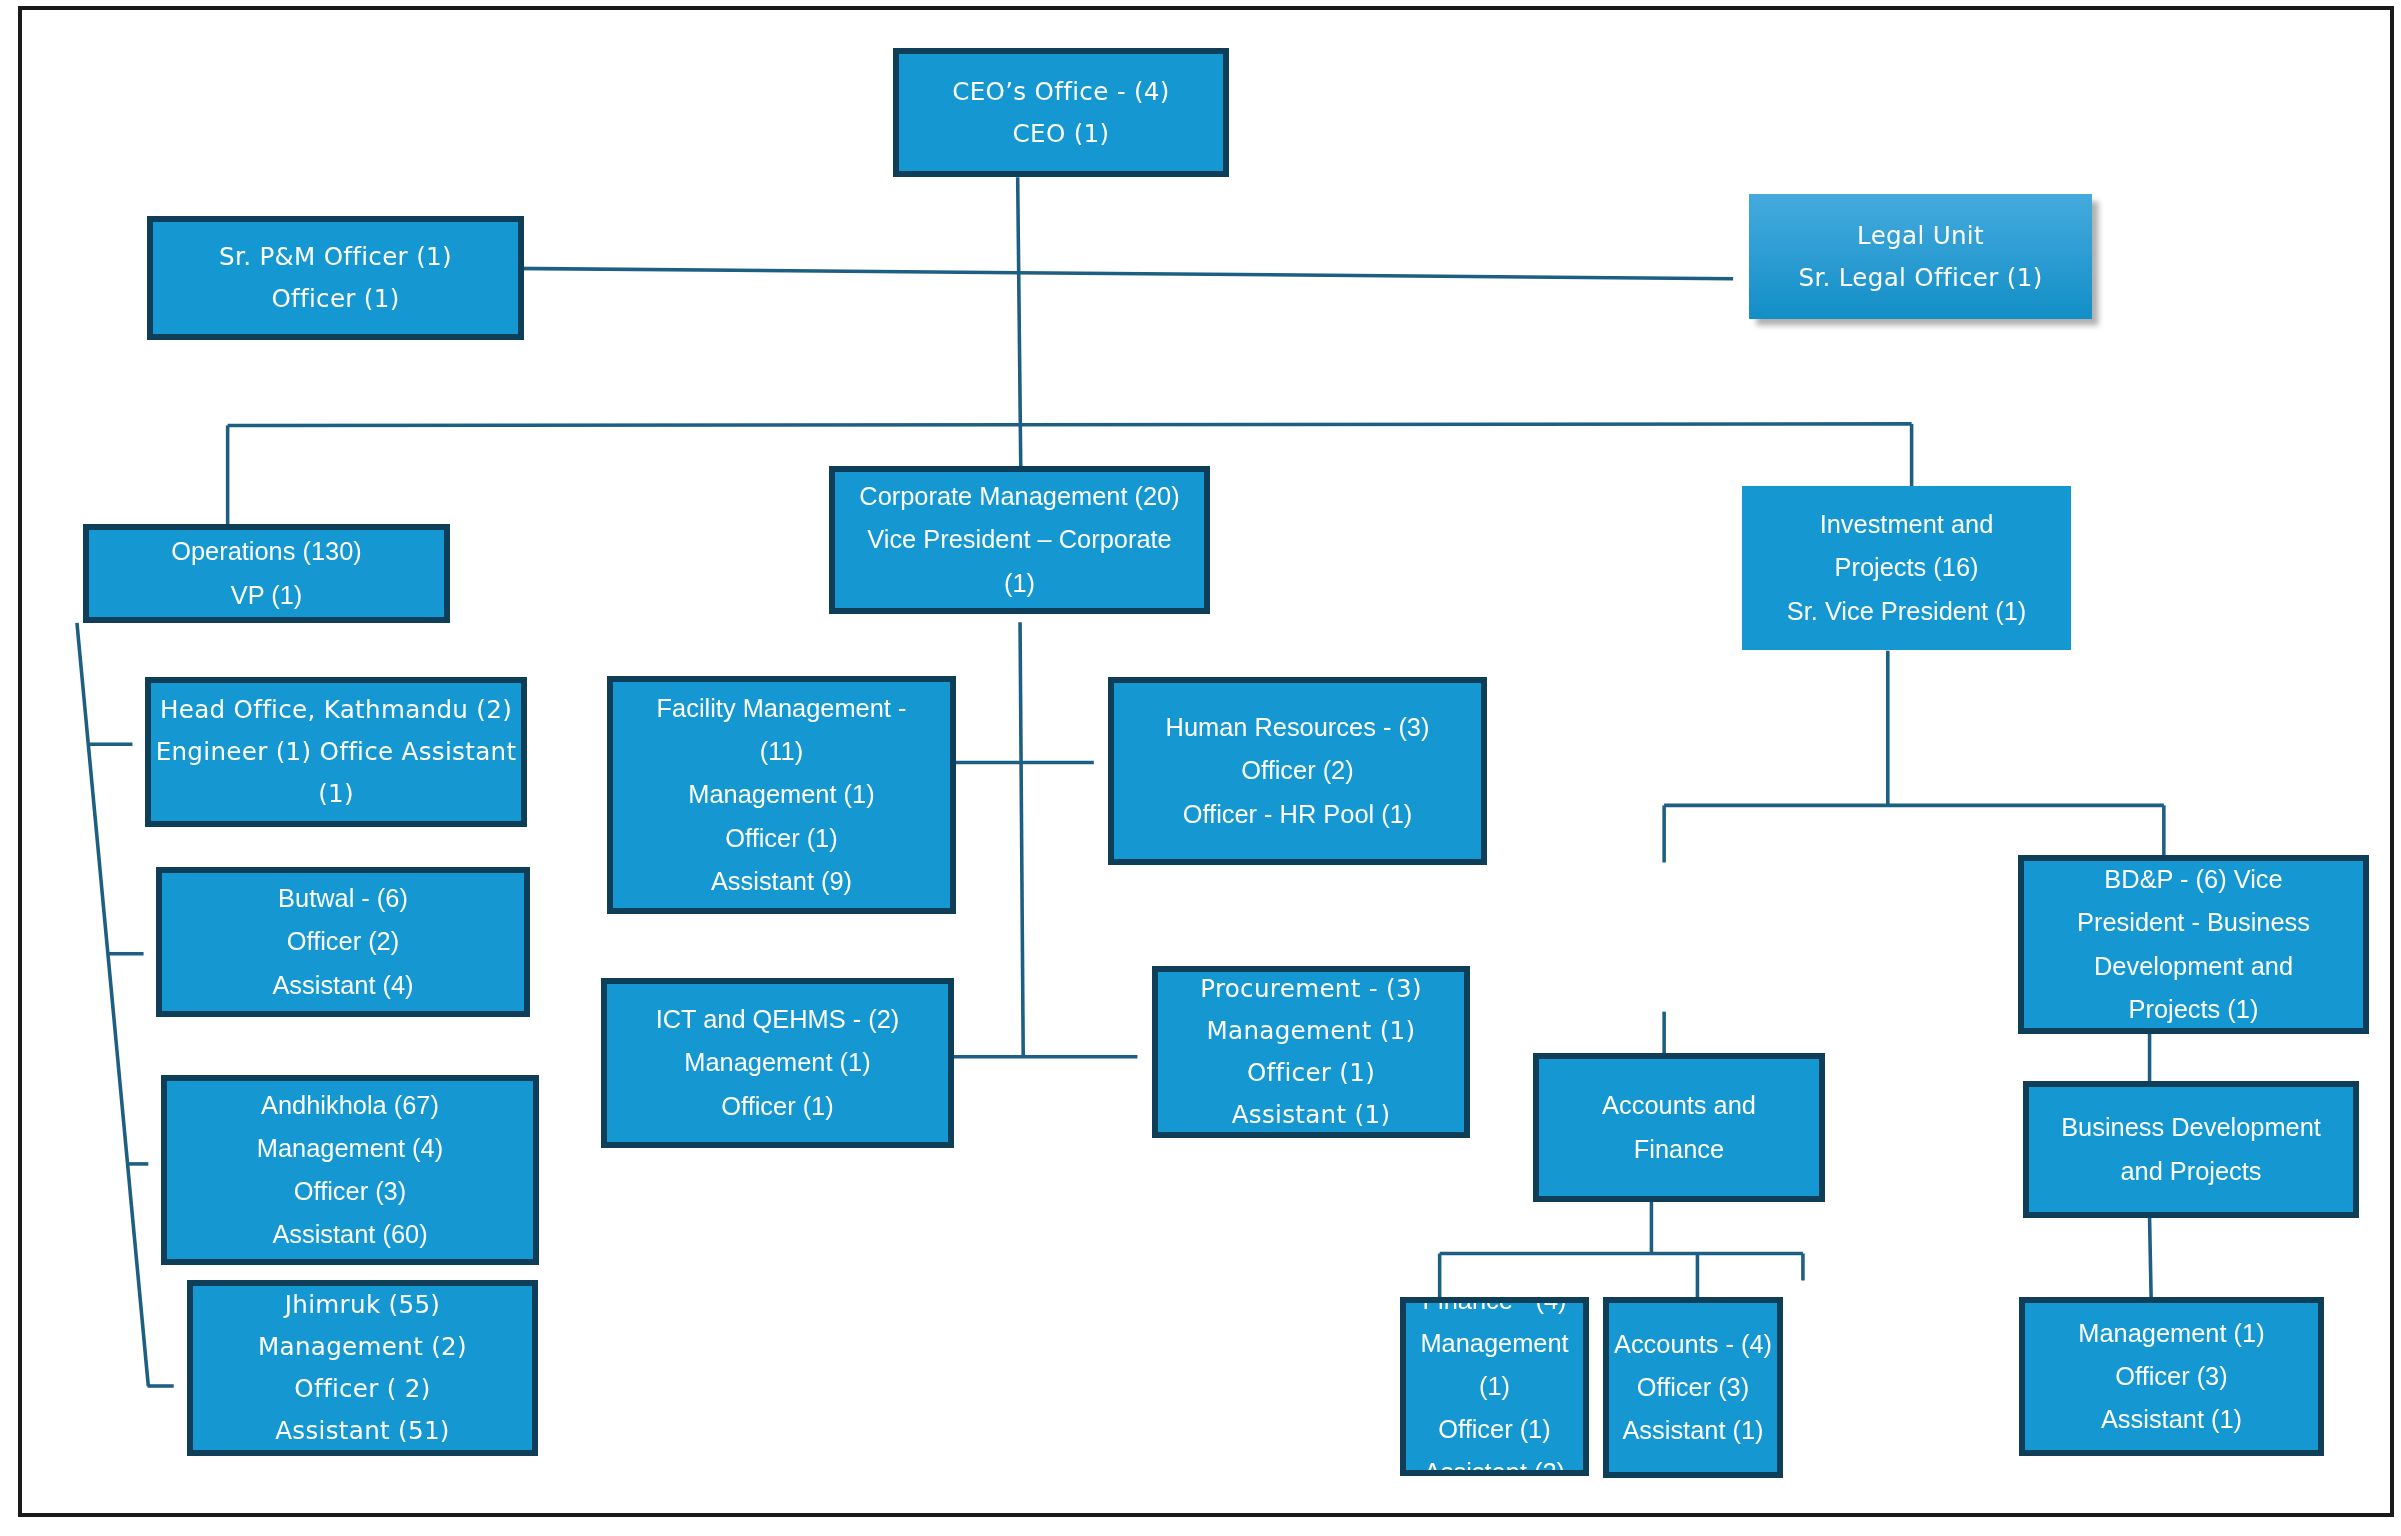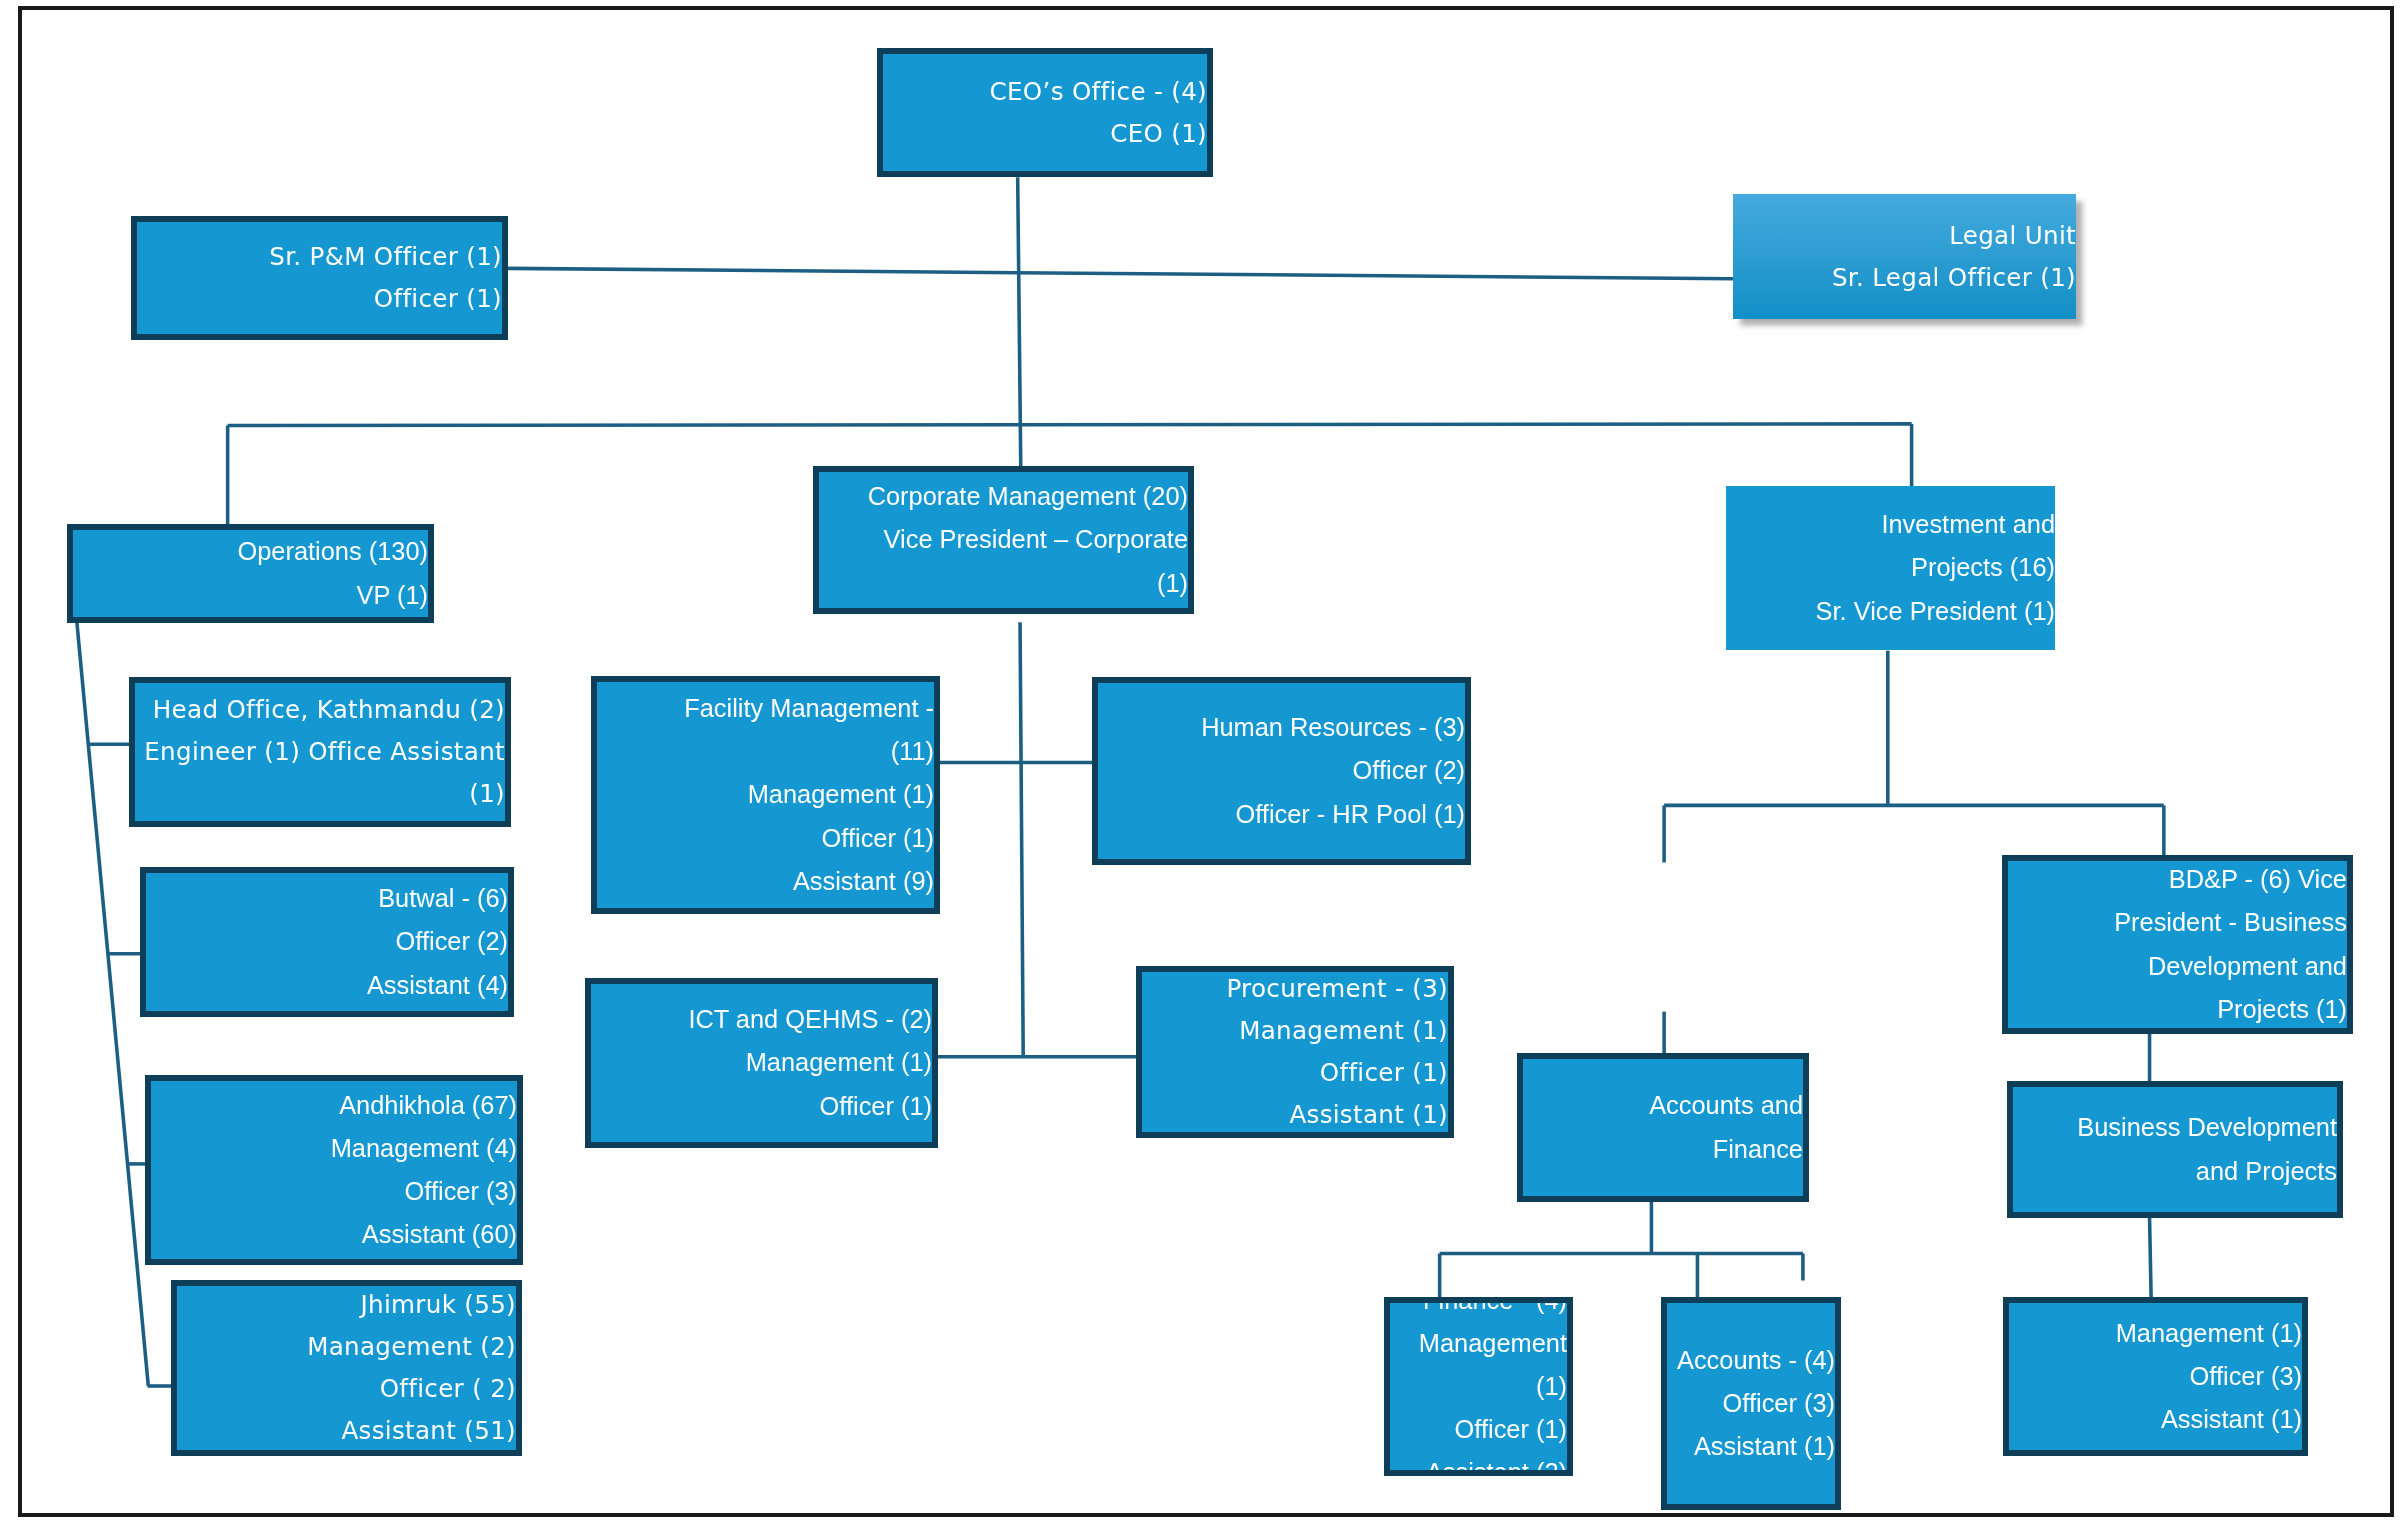--- a/index.html
+++ b/index.html
@@ -7,21 +7,21 @@
     --frame:#1a1a1a; --text:#ffffff; --legal_top:#45aadd; --legal_bottom:#128fc7;
   }
   html,body{margin:0;padding:0;width:2401px;height:1537px;background:#ffffff;}
   #canvas{position:relative;width:2401px;height:1537px;background:#ffffff;overflow:hidden;}
   #frame{position:absolute;left:17.5px;top:6.3px;width:2376px;height:1511px;
          border:4.8px solid var(--frame);box-sizing:border-box;}
   svg.wires{position:absolute;left:0;top:0;width:2401px;height:1537px;pointer-events:none;}
   svg.wires line{stroke:var(--line);stroke-width:4.5px;}
   .box{position:absolute;box-sizing:border-box;background:var(--box_fill);
        border:6.3px solid var(--box_border);display:flex;align-items:center;justify-content:center;
-       text-align:right;overflow:hidden;}
+       text-align:center;overflow:hidden;margin-left:16px;}
   .bt{color:var(--text);font-family:"Liberation Sans",sans-serif;font-size:25.4px;
       line-height:1.7;white-space:pre-line;width:100%;}
   .geo .bt{font-family:"DejaVu Sans",sans-serif;font-size:24.6px;letter-spacing:0.3px;}
   .legal{border:none;background:linear-gradient(to bottom,var(--legal_top),var(--legal_bottom));
          box-shadow:7.1px 7.1px 5.6px rgba(110,110,110,0.55);}
   .noborder{border:none;}
   
   .n-ceo{left:877px;top:48px;width:336px;height:129px}
   .n-pm{left:131px;top:216px;width:377px;height:124px}
   .n-legal{left:1733px;top:194px;width:343px;height:125px}
@@ -33,21 +33,21 @@
   .n-andhi{left:145px;top:1075px;width:378px;height:190px}
   .n-jhimruk{left:171px;top:1280px;width:351px;height:176px}
   .n-facility{left:591px;top:676px;width:349px;height:238px}
   .n-ict{left:585px;top:978px;width:353px;height:170px}
   .n-hr{left:1092px;top:677px;width:379px;height:188px}
   .n-proc{left:1136px;top:966px;width:318px;height:172px}
   .n-fin9{left:1517px;top:861px;width:294px;height:151px}
   .n-bdp{left:2002px;top:855px;width:351px;height:179px}
   .n-anf{left:1517px;top:1053px;width:292px;height:149px}
   .n-fin4{left:1384px;top:1297px;width:189px;height:179px}
-  .n-acc4{left:1661px;top:1297px;width:180px;height:213px}
+  .n-acc4{left:1587px;top:1297px;width:180px;height:181px}
   .n-bizdev{left:2007px;top:1081px;width:336px;height:137px}
   .n-mgmt{left:2003px;top:1297px;width:305px;height:159px}
 </style>
 </head>
 <body>
 
 <div id="canvas">
 
   <div id="frame"></div>
 

